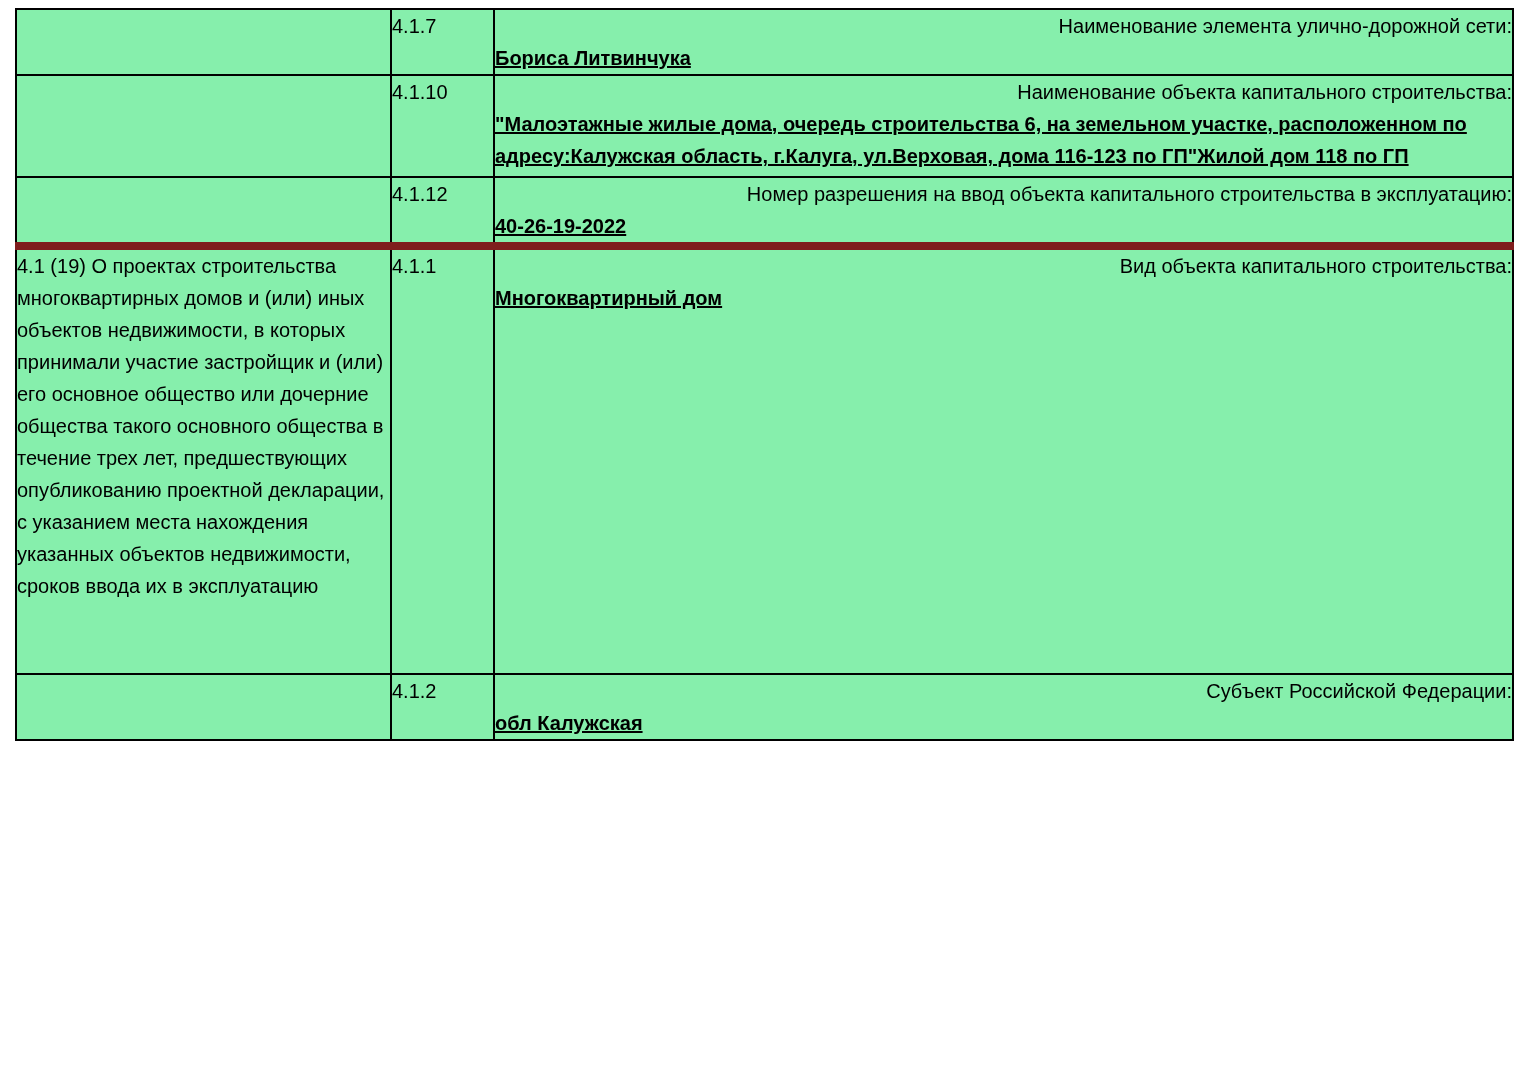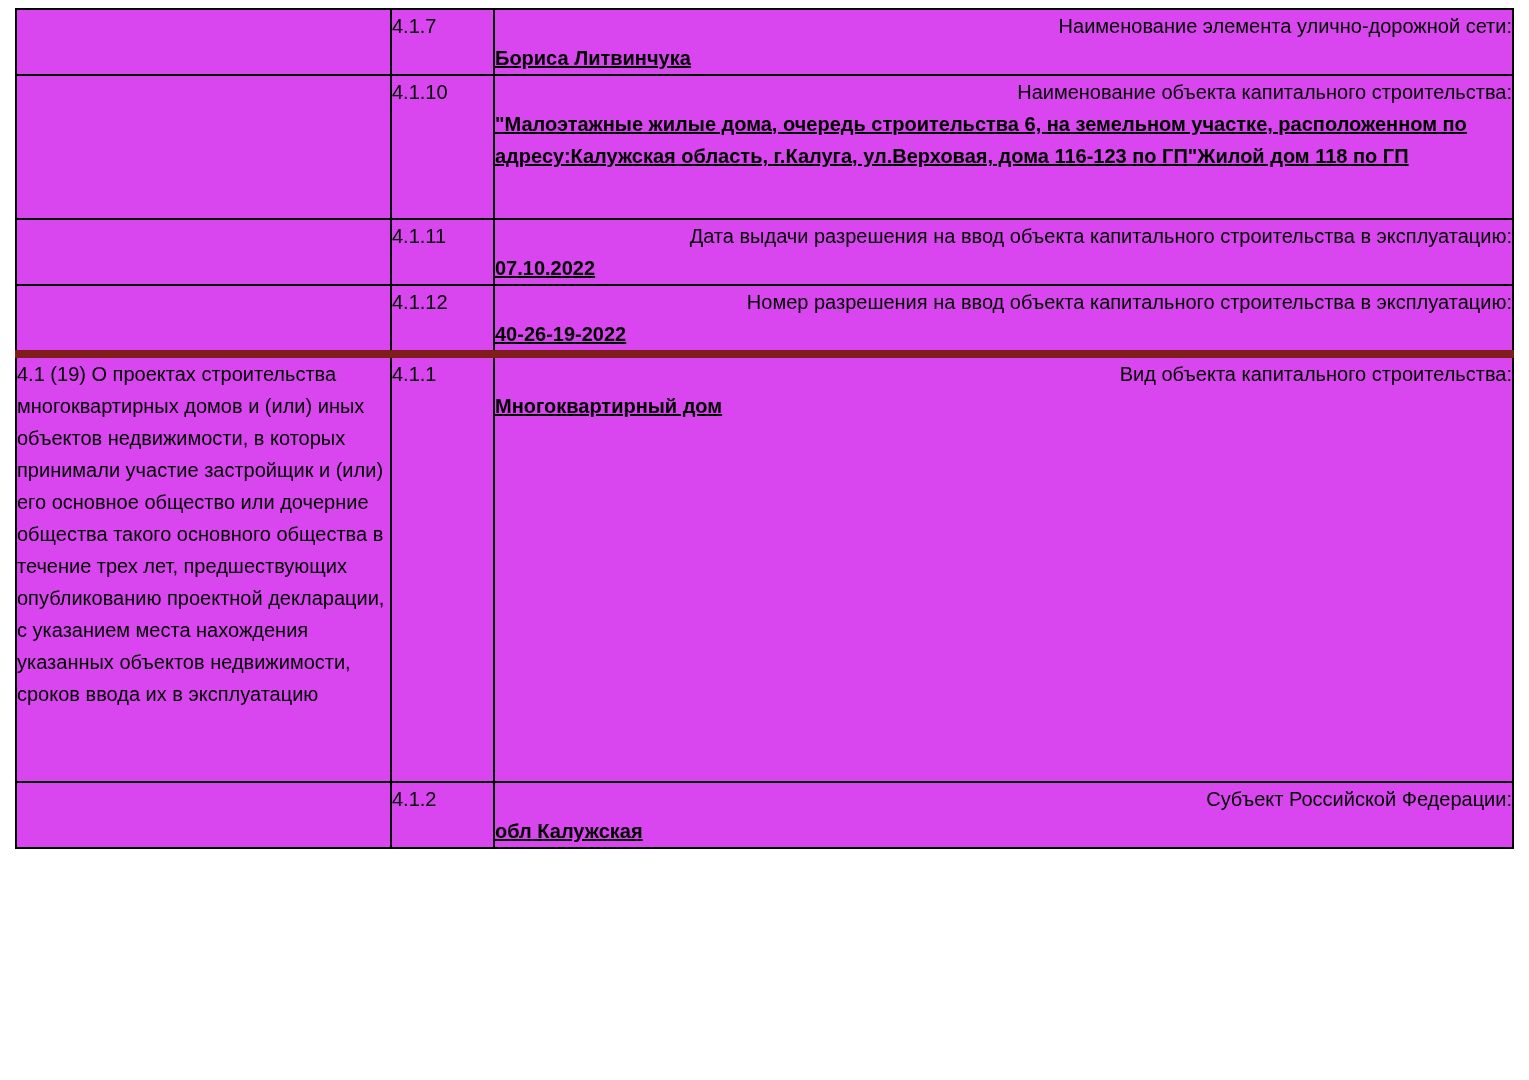--- a/index.html
+++ b/index.html
@@ -17,21 +17,21 @@
   }
   .doc-wrap {
     position: absolute;
     left: 15px;
     top: 8px;
   }
   table.decl {
     border-collapse: collapse;
     table-layout: fixed;
     width: 1497px;
-    background: #d946ef;
+    background: #86efac;
   }
   table.decl td {
     border: 2px solid #000000;
     padding: 0;
     overflow: hidden;
     font-size: 20px;
     line-height: 32px;
     vertical-align: top;
     word-wrap: break-word;
   }
@@ -71,37 +71,29 @@
       <td class="context-cell"></td>
       <td class="num-cell">4.1.7</td>
       <td class="content-cell">
         <div class="field-label">Наименование элемента улично-дорожной сети:</div>
         <div class="value-line"><span class="prefix"></span><b>Бориса Литвинчука</b></div>
       </td>
     </tr>
 
 
 
-    <tr style="height:144px">
+    <tr style="height:102px">
       <td class="context-cell"></td>
       <td class="num-cell">4.1.10</td>
       <td class="content-cell">
         <div class="field-label">Наименование объекта капитального строительства:</div>
         <div class="value-line"><span class="prefix"></span><b>"Малоэтажные жилые дома, очередь строительства 6, на земельном участке, расположенном по адресу:Калужская область, г.Калуга, ул.Верховая, дома 116-123 по ГП"Жилой дом 118 по ГП</b></div>
       </td>
     </tr>
 
-    <tr style="height:65px">
-      <td class="context-cell"></td>
-      <td class="num-cell">4.1.11</td>
-      <td class="content-cell">
-        <div class="field-label">Дата выдачи разрешения на ввод объекта капитального строительства в эксплуатацию:</div>
-        <div class="value-line"><span class="prefix"></span><b>07.10.2022</b></div>
-      </td>
-    </tr>
 
     <tr style="height:64px">
       <td class="context-cell"></td>
       <td class="num-cell">4.1.12</td>
       <td class="content-cell">
         <div class="field-label">Номер разрешения на ввод объекта капитального строительства в эксплуатацию:</div>
         <div class="value-line"><span class="prefix"></span><b>40-26-19-2022</b></div>
       </td>
     </tr>
 

